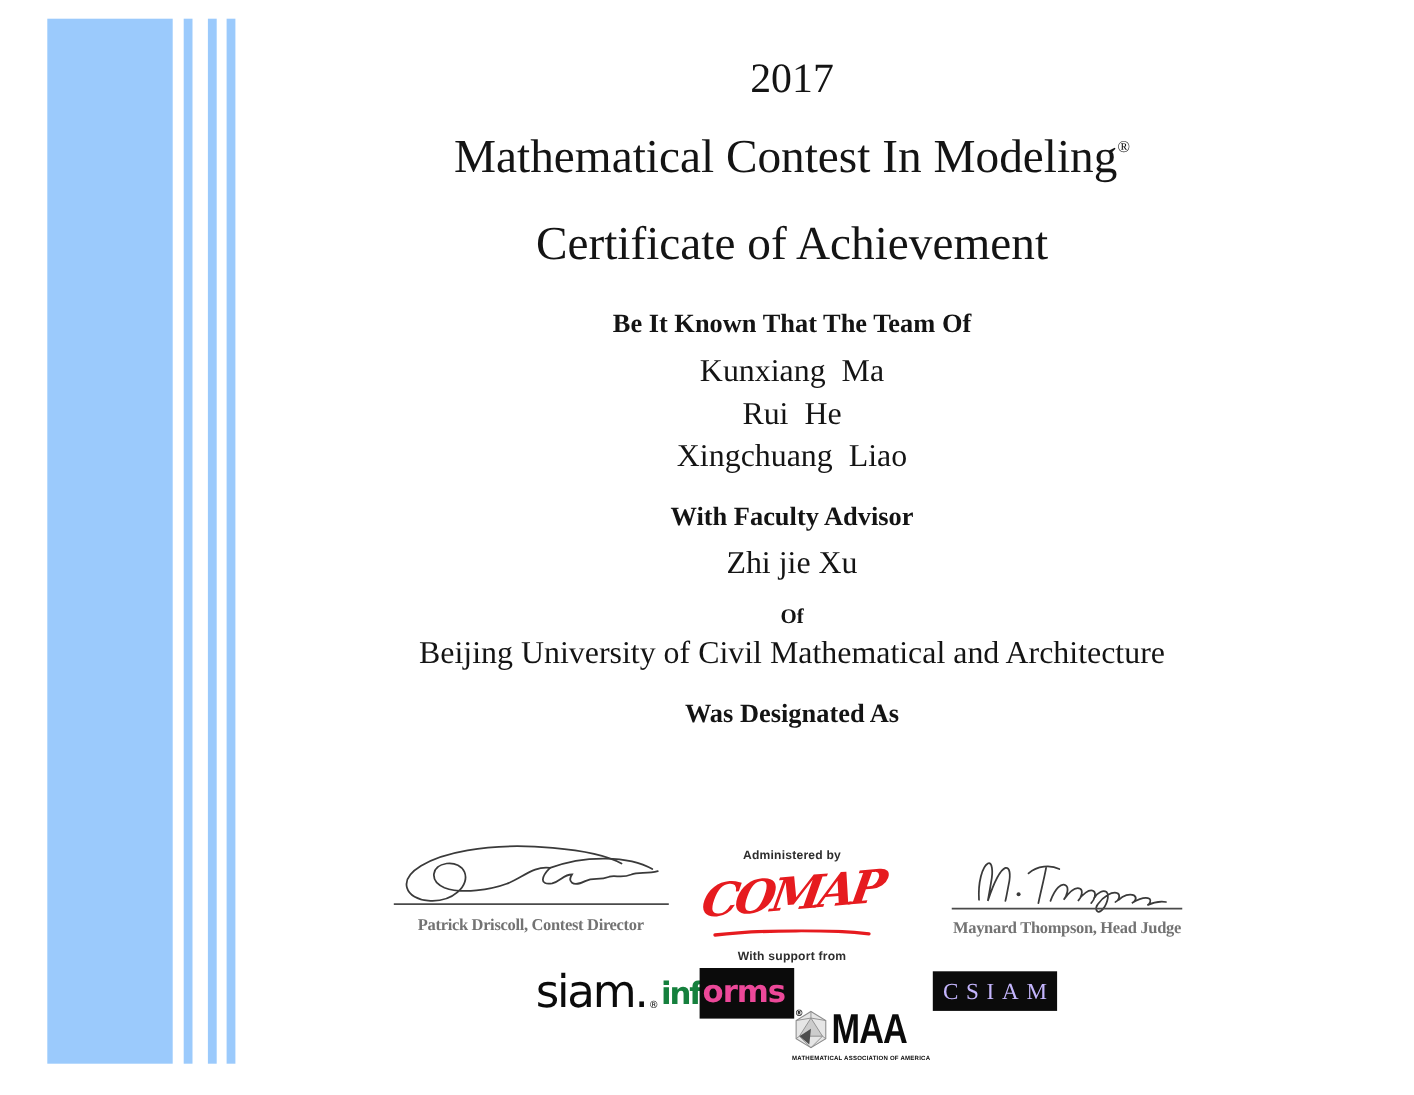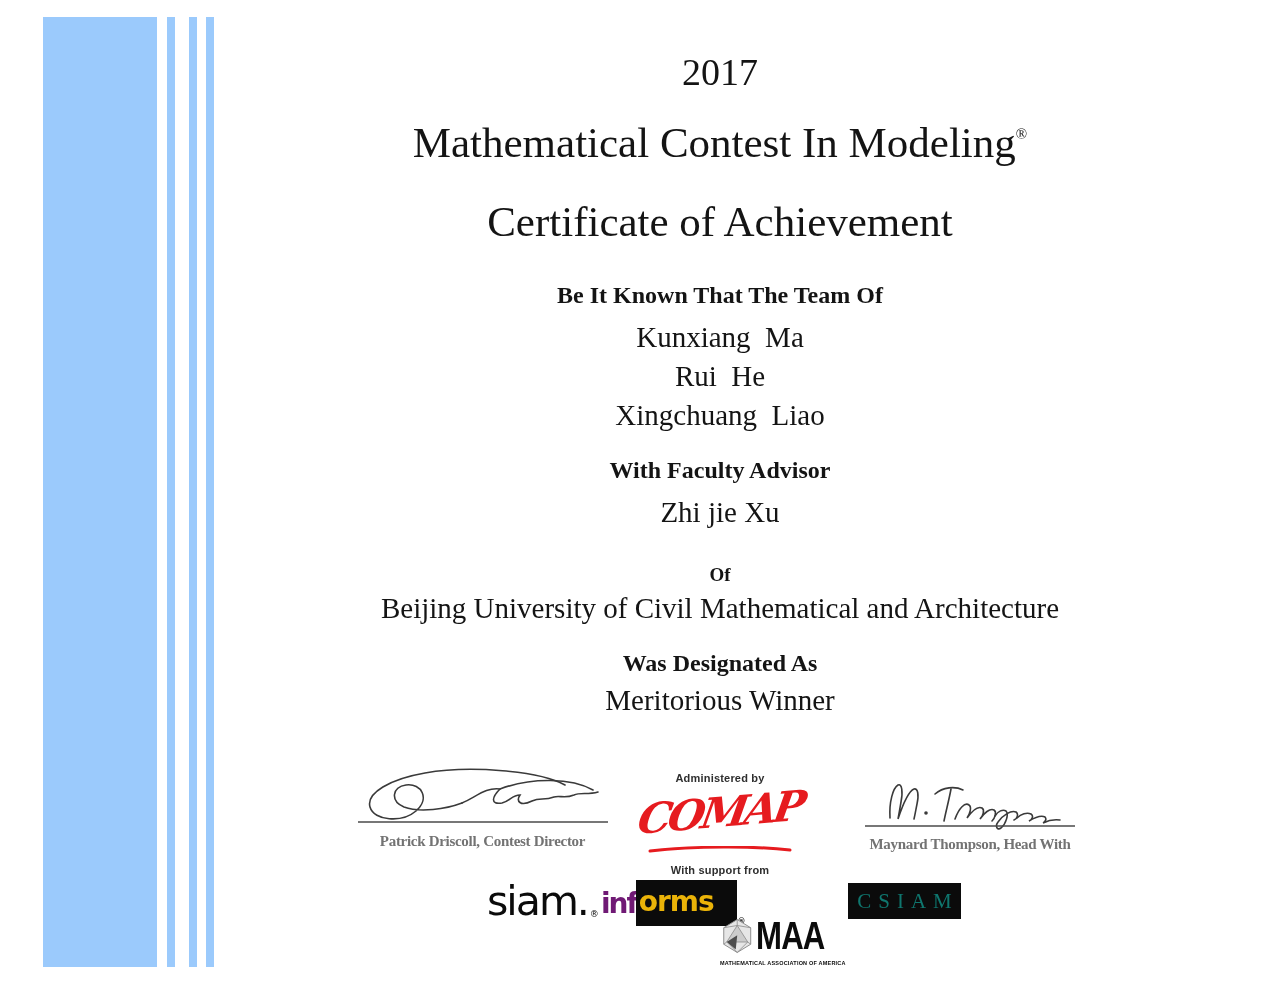--- a/index.html
+++ b/index.html
@@ -19,21 +19,21 @@
   .year{margin-top:50px;font-size:38px;line-height:44px;}
   .title{margin-top:16px;font-size:43px;line-height:49px;}
   .title sup{font-size:15px;vertical-align:18px;}
   .subtitle{margin-top:30px;font-size:43px;line-height:49px;}
   .small-label{font-weight:bold;font-size:24px;line-height:23px;}
   .team-intro{margin-top:38px;}
   .team-names{margin-top:11px;font-size:29px;}
   .team-names div{line-height:39px;white-space:pre;font-family:Liberation Serif, serif;}
   .advisor-intro{margin-top:24px;}
   .advisor-name{margin-top:12px;font-size:29px;line-height:36px;}
-  .of-label{margin-top:34px;font-size:19px;line-height:22px;font-weight:bold;}
+  .of-label{margin-top:20px;font-size:19px;line-height:22px;font-weight:bold;}
   .institution{margin-top:4px;font-size:29px;line-height:36px;}
   .designated{margin-top:26px;}
   .designation{margin-top:7px;font-size:29px;line-height:36px;}
 
   
   .sig-left{position:absolute;left:350px;top:765px;width:265px;text-align:center;}
   .sig-right{position:absolute;left:865px;top:778px;width:210px;text-align:center;}
   .sig-caption{font-size:15px;font-weight:bold;letter-spacing:-0.3px;color:#737373;margin-top:6px;white-space:nowrap;}
   .sig-svg{display:block;}
   .sig-stroke{fill:none;stroke:#3a3a3a;stroke-width:1.6;stroke-linecap:round;}
@@ -50,35 +50,35 @@
   .support{margin-top:6px;}
 
   
   .logo-siam{position:absolute;left:487px;top:882px;display:flex;align-items:flex-end;
     font-family:"DejaVu Sans", sans-serif;font-weight:normal;color:#0b0b0b;}
   .siam-text{font-size:41px;line-height:38px;letter-spacing:-2px;}
   .reg-tiny{font-size:9px;line-height:12px;margin-left:2px;color:#0b0b0b;}
 
   .logo-informs{position:absolute;left:601px;top:880px;display:flex;align-items:center;
     font-family:"DejaVu Sans", sans-serif;font-weight:bold;}
-  .informs-prefix{font-size:28px;letter-spacing:-2px;color:#701a75;}
-  .informs-box{background:#0b0b0b;color:#eab308;font-size:28px;letter-spacing:-1px;
-    padding:5px 23px 8px 3px;margin-left:-1px;}
+  .informs-prefix{font-size:28px;letter-spacing:-2px;color:#15803d;}
+  .informs-box{background:#0b0b0b;color:#ec4899;font-size:28px;letter-spacing:-1px;
+    padding:5px 8px 8px 3px;margin-left:-1px;}
   .informs-reg{font-size:8px;color:#0b0b0b;align-self:flex-end;margin-left:1px;}
 
   .logo-maa{position:absolute;left:720px;top:877px;width:120px;
     font-family:"Liberation Sans", sans-serif;}
   .maa-top{display:flex;align-items:center;margin-top:36px;}
   .maa-text{font-size:38px;font-weight:bold;color:#0b0b0b;letter-spacing:-1px;
     transform:scaleX(0.82);transform-origin:left center;margin-left:2px;line-height:40px;}
   .maa-subtext{font-size:5.5px;font-weight:bold;color:#0b0b0b;letter-spacing:0.2px;
     margin-top:1px;white-space:nowrap;}
 
   .logo-csiam{position:absolute;left:848px;top:883px;width:113px;height:36px;
-    background:#0b0b0b;color:#0f766e;display:flex;align-items:center;justify-content:center;
+    background:#0b0b0b;color:#c4b5fd;display:flex;align-items:center;justify-content:center;
     font-family:"Liberation Serif", serif;font-size:21px;letter-spacing:7px;padding-left:7px;box-sizing:border-box;}
 </style>
 </head>
 <body>
 
 <div>
 
   <div>
     <div class="bar bar-wide"></div>
     <div class="bar bar-t1"></div>
@@ -98,21 +98,20 @@
       <div>Xingchuang  Liao</div>
     </div>
 
     <div class="small-label advisor-intro">With Faculty Advisor</div>
     <div class="advisor-name">Zhi jie Xu</div>
 
     <div class="of-label">Of</div>
     <div class="institution">Beijing University of Civil Mathematical and Architecture</div>
 
     <div class="small-label designated">Was Designated As</div>
-    <div class="designation">Meritorious Winner</div>
   </main>
 
   <div class="sig-left">
     <svg class="sig-svg" width="265" height="62" viewBox="0 0 265 62">
       <path class="sig-stroke" d="M 215,20 C 190,6 120,0 75,8 C 40,14 16,28 20,42 C 24,56 52,58 66,46 C 80,34 72,18 56,20 C 42,22 40,36 54,42 C 70,48 96,44 112,38"></path>
       <path class="sig-stroke" d="M 112,38 C 126,32 136,22 150,24 C 142,32 140,40 152,38 C 160,36 162,30 170,30 C 166,36 170,42 182,36 C 190,32 194,36 204,32 C 210,30 214,34 224,30 C 230,27 238,30 248,27"></path>
       <path class="sig-stroke" d="M 150,24 C 182,12 222,13 243,25"></path>
       <line class="sig-rule" x1="8" y1="57" x2="258" y2="57"></line>
     </svg>
     <div class="sig-caption">Patrick Driscoll, Contest Director</div>
@@ -131,21 +130,21 @@
     <svg class="sig-svg" width="210" height="52" viewBox="0 0 210 52">
       <path class="sig-stroke" d="M 25,40 C 24,24 28,10 33,7 C 37,5 38,14 36,24 C 35,30 34,36 33,41 C 38,26 44,13 49,11 C 53,10 54,17 52,26 C 51,31 50,37 49,41"></path>
       <circle cx="61" cy="35" r="1.8" fill="#3a3a3a"></circle>
       <path class="sig-stroke" d="M 70,16 C 78,9 90,8 98,12"></path>
       <path class="sig-stroke" d="M 86,11 C 84,22 81,33 79,43"></path>
       <path class="sig-stroke" d="M 90,41 C 94,30 100,24 104,27 C 107,29 105,36 102,40 C 107,33 113,28 117,30 C 120,32 118,38 115,41 C 119,35 125,30 129,32 C 132,34 130,40 127,43"></path>
       <path class="sig-stroke" d="M 130,38 C 133,33 138,31 141,33 C 144,36 141,46 136,50 C 132,53 130,48 133,44 C 138,37 146,32 151,34 C 154,36 152,41 149,42"></path>
       <path class="sig-stroke" d="M 152,40 C 156,36 162,34 166,36 C 169,38 167,42 164,43 C 169,40 176,37 180,39 C 182,41 180,44 178,45 C 182,43 188,41 195,42"></path>
       <line class="sig-rule" x1="0" y1="48" x2="210" y2="48"></line>
     </svg>
-    <div class="sig-caption">Maynard Thompson, Head With</div>
+    <div class="sig-caption">Maynard Thompson, Head Judge</div>
   </div>
 
   <div class="logo-siam">
     <span class="siam-text">siam.</span>
     <span class="reg-tiny">®</span>
   </div>
 
   <div class="logo-informs">
     <span class="informs-prefix">inf</span>
     <span class="informs-box">orms</span>

